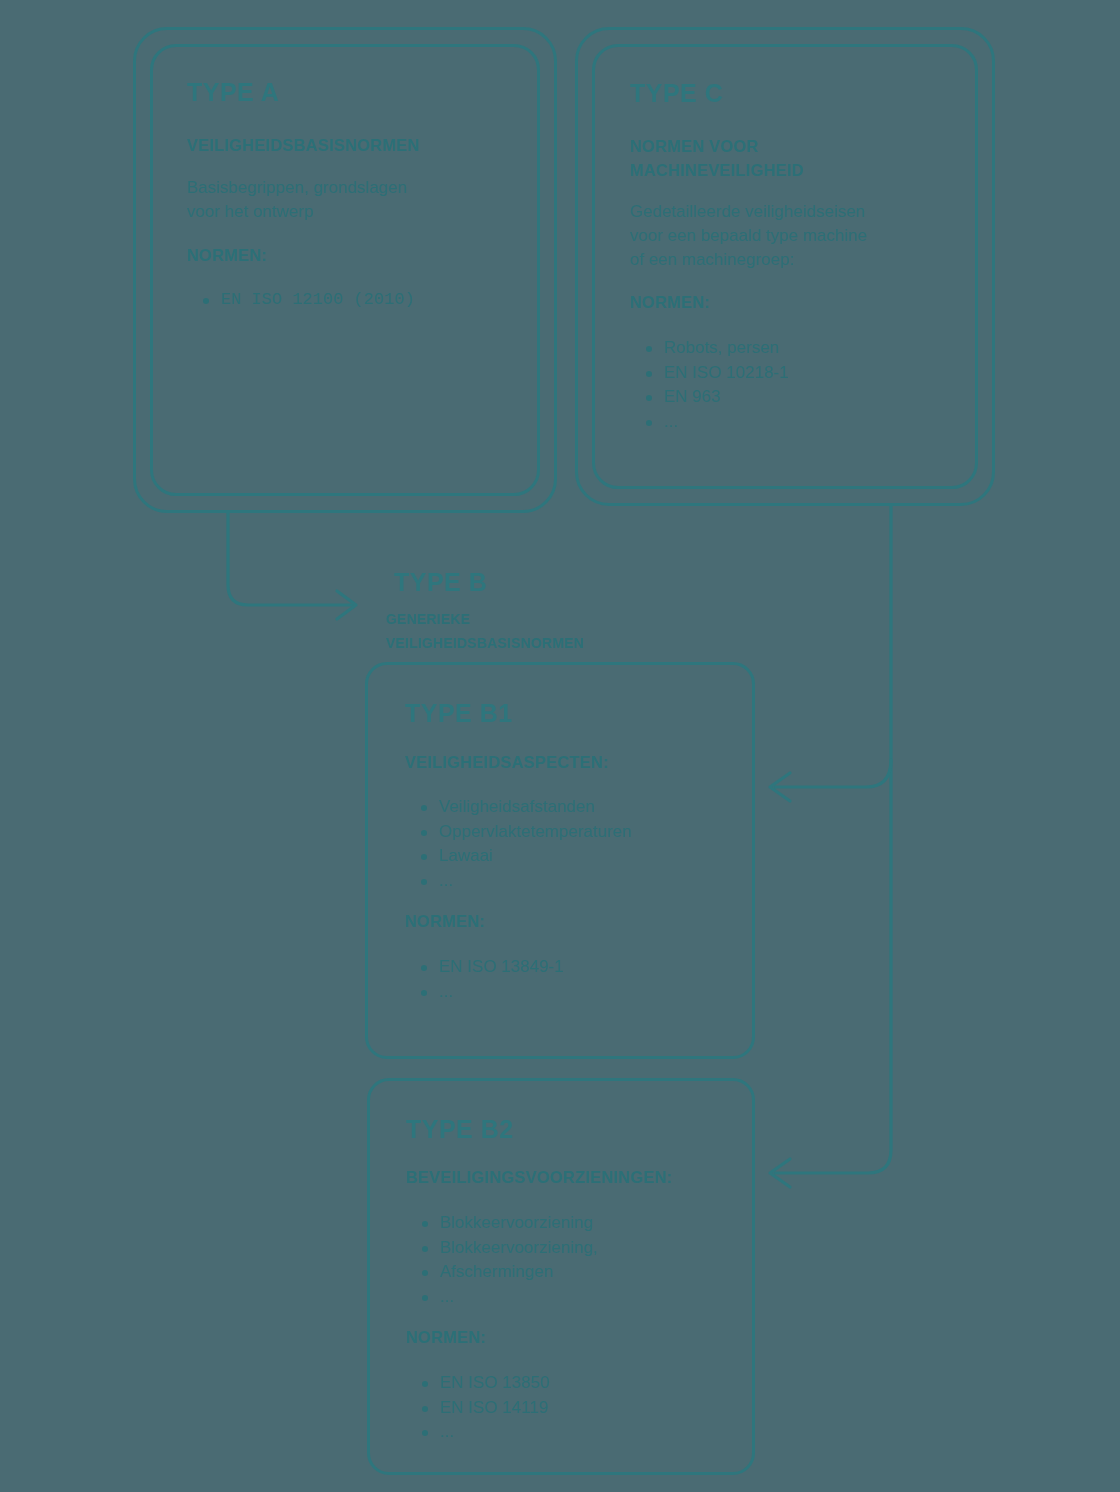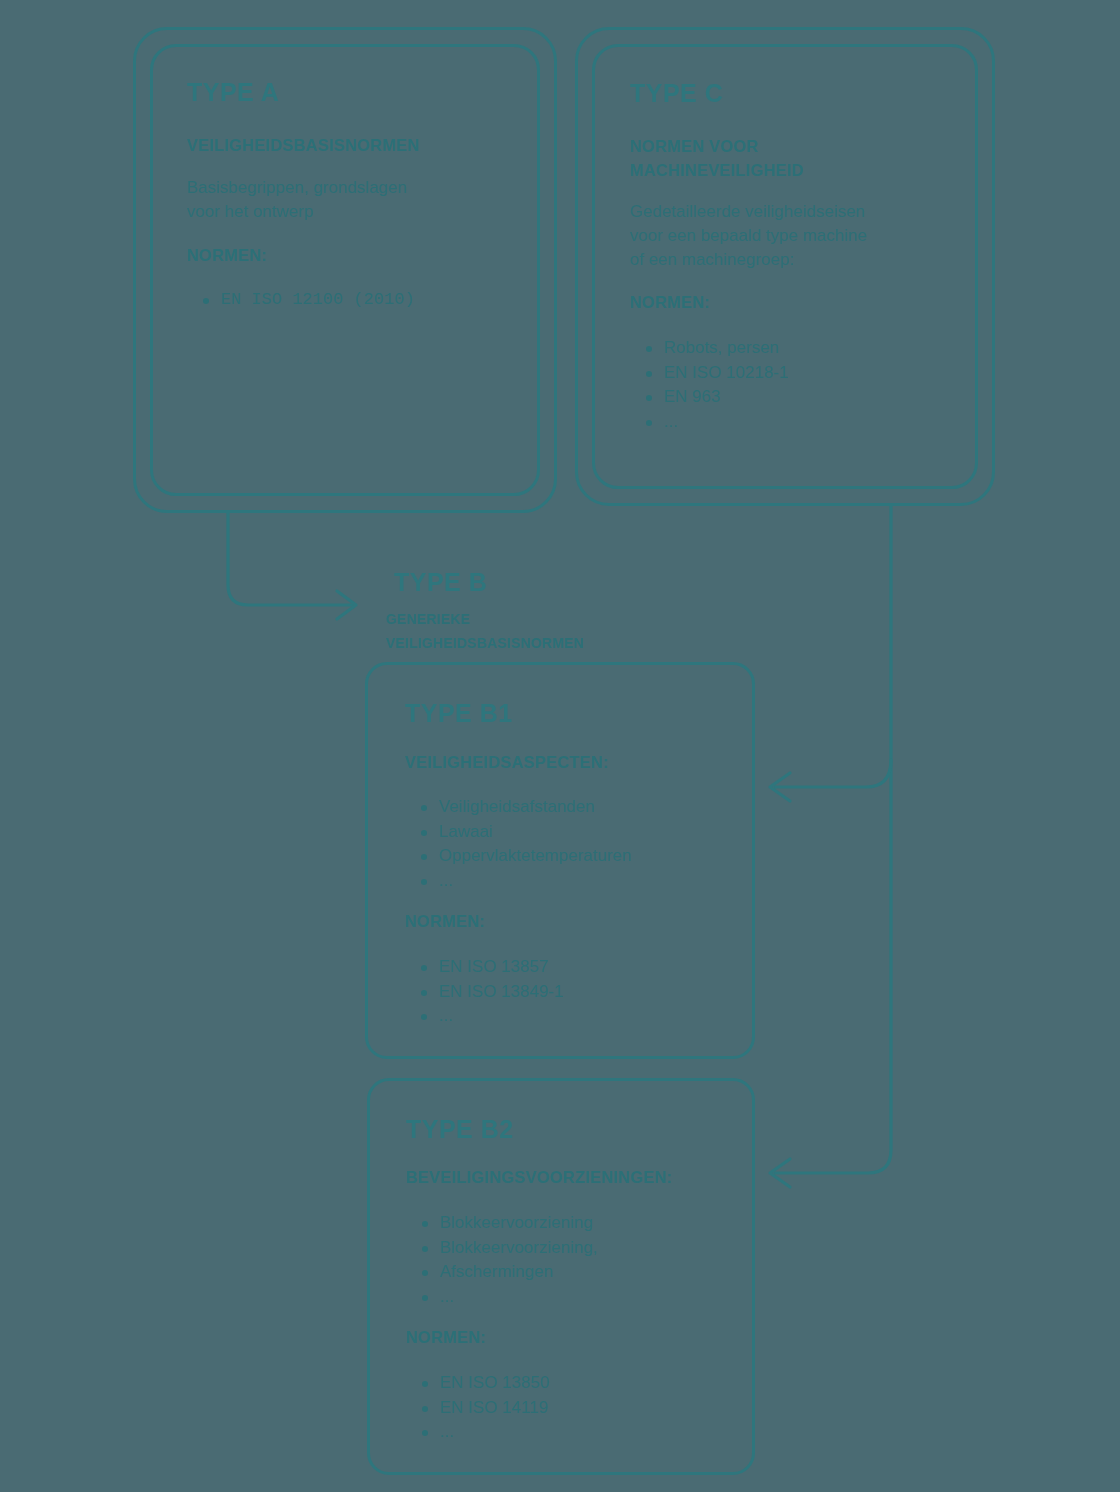--- a/index.html
+++ b/index.html
@@ -173,27 +173,26 @@
 
   <div class="section-head-title" style="left:394px; top:568px;">TYPE B</div>
   <div class="section-head-sub" style="left:386px; top:607px; width:330px;">GENERIEKE
 VEILIGHEIDSBASISNORMEN</div>
 
   <div class="plain-box" style="left:365px; top:662px; width:390px; height:397px;"></div>
   <div class="card-title" style="left:405px; top:699px;">TYPE B1</div>
   <div class="card-label" style="left:405px; top:753px;">VEILIGHEIDSASPECTEN:</div>
   <ul class="bullet-list" style="left:413px; top:795px; width:330px;">
       <li>Veiligheidsafstanden</li>
+      <li>Oppervlaktetemperaturen</li>
       <li>Lawaai</li>
-      <li>Oppervlaktetemperaturen</li>
       <li>...</li>
     </ul>
   <div class="card-label" style="left:405px; top:912px;">NORMEN:</div>
   <ul class="bullet-list" style="left:413px; top:955px; width:330px;">
-      <li>EN ISO 13857</li>
       <li>EN ISO 13849-1</li>
       <li>...</li>
     </ul>
 
   <div class="plain-box" style="left:367px; top:1078px; width:388px; height:397px;"></div>
   <div class="card-title" style="left:406px; top:1115px;">TYPE B2</div>
   <div class="card-label" style="left:406px; top:1168px;">BEVEILIGINGSVOORZIENINGEN:</div>
   <ul class="bullet-list" style="left:414px; top:1211px; width:340px;">
       <li>Blokkeervoorziening</li>
       <li>Blokkeervoorziening,</li>

